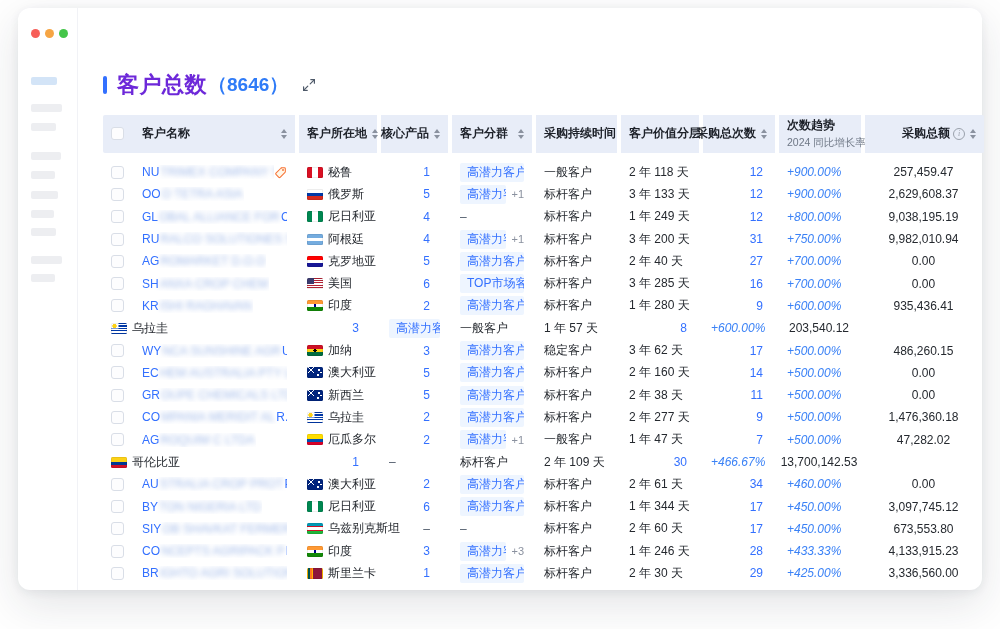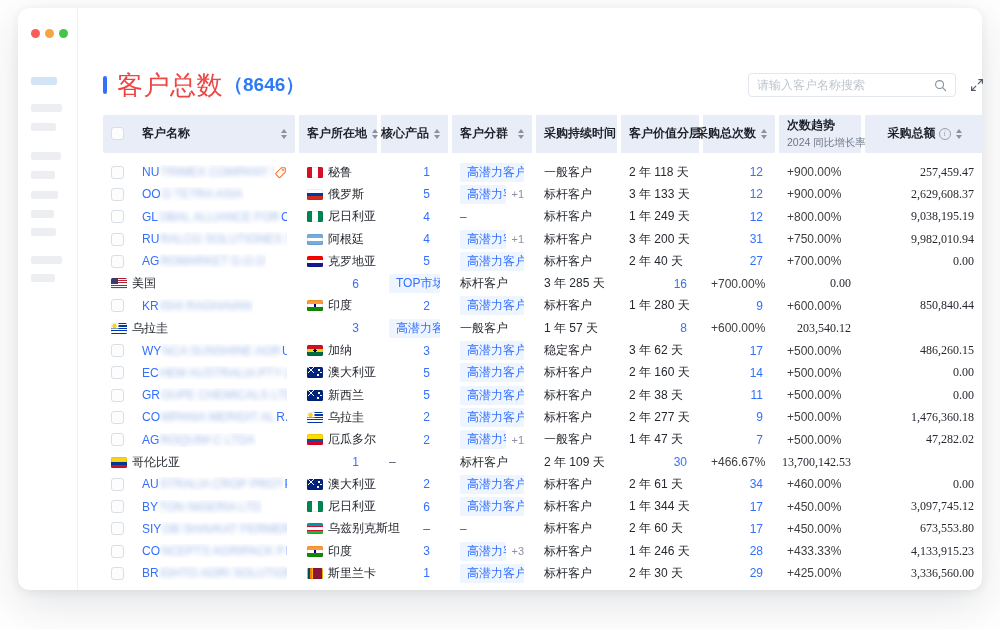--- a/index.html
+++ b/index.html
@@ -14,37 +14,37 @@
   .dot.red{background:#F75E58;} .dot.yellow{background:#F6A544;} .dot.green{background:#44C549;}
   
   .sidebar { position:absolute; left:0; top:0; bottom:0; width:60px;
     border-right:1px solid #F1F2F6; border-radius:12px 0 0 12px; }
   .skel { position:absolute; left:13px; height:8px; border-radius:2px; background:#EDEEF1; }
   .skel.active { background:#D3E4F7; }
   
   .main { position:absolute; left:61px; top:0; right:0; bottom:0; }
   .toolbar { display:flex; align-items:center; margin:62px 0 0 24px; width:881px; height:30px; }
   .accent { width:4px; height:18px; background:#3370FF; border-radius:2px; margin-right:10px; }
-  .title { font-size:26px; font-weight:400; color:#ef4444; letter-spacing:.5px; }
+  .title { font-size:22px; font-weight:700; color:#6d28d9; letter-spacing:.5px; }
   .count { font-size:19px; font-weight:700; color:#2F7BF7; margin-left:1px; }
   .search { display:flex; align-items:center; width:208px; height:24px; margin-left:auto;
     border:1px solid #E2E6ED; border-radius:4px; padding:0 8px; background:#fff; }
   .search input { flex:1; border:none; outline:none; font-size:12px; color:#333;
     font-family:inherit; background:transparent; min-width:0; }
   .search input::placeholder { color:#C0C6CF; }
   .expand-btn { margin-left:14px; display:flex; align-items:center; cursor:pointer; }
   
   .table { width:881px; margin:12px 0 0 24px; --cols:192px 78px 67px 80px 81px 78px 72px 82px 119px; }
   .thead, .tr { display:grid; grid-template-columns:var(--cols); column-gap:4px; align-items:center; }
   .thead { height:43px; }
   .th { background:#E8EDF8; height:38px; display:flex; align-items:center; padding:0 8px;
     font-size:12px; font-weight:700; color:#1D2129; cursor:pointer; }
   .th .lbl { white-space:nowrap; }
   .th.c-name { border-radius:2px 0 0 2px; }
-  .th.c-amt { border-radius:0 2px 2px 0; justify-content:center; }
+  .th.c-amt { border-radius:0 2px 2px 0; justify-content:flex-end; }
   .th.c-core, .th.c-count { justify-content:flex-end; }
   .th.spread { justify-content:space-between; }
   .th .sub { display:block; font-size:10.5px; font-weight:400; color:#6E7785; margin-top:2px; white-space:nowrap; }
   .sorter { display:inline-flex; flex-direction:column; row-gap:2px; margin-left:5px; cursor:pointer; flex:none; }
   .tri { width:0; height:0; border-left:3.5px solid transparent; border-right:3.5px solid transparent; }
   .tri.up { border-bottom:4px solid #8A919F; }
   .tri.down { border-top:4px solid #8A919F; }
   .tri.down.active { border-top-color:#3370FF; }
   .info { width:12px; height:12px; border:1px solid #9AA1AC; border-radius:50%; color:#9AA1AC;
     font-size:8px; line-height:10px; text-align:center; font-weight:400; margin-left:3px; flex:none;
@@ -64,22 +64,22 @@
   .flag { width:16px; height:11px; border-radius:1.5px; display:inline-block; flex:none;
     box-shadow:inset 0 0 0 0.5px rgba(0,0,0,.14); margin-right:5px; }
   .td.c-core, .td.c-count { justify-content:flex-end; }
   .td.c-core { padding-right:18px; }
   .td.c-count { padding-right:12px;align-items:flex-end; }
   .num { color:#3370FF; cursor:pointer; }
   .seg { color:#3370FF; background:#EEF5FF; padding:1px 7px; border-radius:2px; cursor:pointer;
     max-width:72px; overflow:hidden; }
   .seg-extra { color:#8A919F; margin-left:5px; font-size:11px; }
   .dash { color:#4E5969; }
-  .trend { color:#404040; }
-  .td.c-amt { justify-content:flex-end; padding-right:10px;font-family:Liberation Serif, serif; }
+  .trend { color:#3b82f6;font-style:italic; }
+  .td.c-amt { justify-content:center; padding-right:10px; }
   
   .flag-pe{background:linear-gradient(90deg,#D91023 0 33%,#fff 33% 67%,#D91023 67%);}
   .flag-ru{background:linear-gradient(180deg,#fff 0 33%,#0039A6 33% 67%,#D52B1E 67%);}
   .flag-ng{background:linear-gradient(90deg,#008751 0 33%,#fff 33% 67%,#008751 67%);}
   .flag-ar{background:linear-gradient(180deg,#74ACDF 0 33%,#fff 33% 67%,#74ACDF 67%);}
   .flag-hr{background:linear-gradient(180deg,#FF0000 0 33%,#fff 33% 67%,#171796 67%);}
   .flag-us{background:linear-gradient(#3C3B6E,#3C3B6E) left top/7px 6px no-repeat,
     repeating-linear-gradient(180deg,#B22234 0 1.1px,#fff 1.1px 2.2px);}
   .flag-in{background:radial-gradient(circle at 50% 50%,#000088 0 1.2px,transparent 1.4px),
     linear-gradient(180deg,#FF9933 0 33%,#fff 33% 67%,#138808 67%);}
@@ -121,29 +121,20 @@
       <span class="skel" style="top: 220px; width: 25px;"></span>
       <span class="skel" style="top: 248px; width: 31px;"></span>
       <span class="skel" style="top: 266px; width: 24px;"></span>
     </aside>
 
   <main class="main">
     <div class="toolbar">
       <span class="accent"></span>
       <span class="title">客户总数</span>
       <span class="count">（8646）</span>
-      <div class="search">
-        <input placeholder="请输入客户名称搜索" style="">
-        <span style="display:flex;">
-          <svg width="13" height="13" viewBox="0 0 14 14">
-              <circle cx="6" cy="6" r="4.3" fill="none" stroke="#86909C" stroke-width="1.2"></circle>
-              <path d="M9.3 9.3l3.2 3.2" stroke="#86909C" stroke-width="1.2" stroke-linecap="round"></path>
-            </svg>
-        </span>
-      </div>
       <span class="expand-btn">
         <svg width="14" height="14" viewBox="0 0 14 14" fill="none" stroke="#4E5969" stroke-width="1.2" stroke-linecap="round">
           <path d="M8.8 1.6h3.6v3.6"></path>
             <path d="M12.4 1.6 8.2 5.8"></path>
           <path d="M5.2 12.4H1.6V8.8"></path>
             <path d="M1.6 12.4 5.8 8.2"></path>
         </svg>
       </span>
     </div>
 
@@ -391,20 +382,27 @@
               <span class="num">27</span>
             </div>
             <div class="td c-trend">
               <span class="trend">+700.00%</span>
             </div>
             <div class="td c-amt">
               <span>0.00</span>
             </div>
           </div>
           <div class="tr">
+            <div class="td c-name">
+              <span class="cb"></span>
+              <a class="name">
+                <span>SH</span>
+                <span class="blurred">ANXA CROP CHEM</span>
+              </a>
+            </div>
             <div class="td c-loc">
               <span class="flag flag-us"></span>
               <span>美国</span>
             </div>
             <div class="td c-core">
               <span class="num">6</span>
             </div>
             <div class="td c-seg">
               <span class="seg">TOP市场客户</span>
             </div>
@@ -448,21 +446,21 @@
             <div class="td c-dur">
               <span>1 年 280 天</span>
             </div>
             <div class="td c-count">
               <span class="num">9</span>
             </div>
             <div class="td c-trend">
               <span class="trend">+600.00%</span>
             </div>
             <div class="td c-amt">
-              <span>850,840.44</span>
+              <span>935,436.41</span>
             </div>
           </div>
           <div class="tr">
             <div class="td c-loc">
               <span class="flag flag-uy"></span>
               <span>乌拉圭</span>
             </div>
             <div class="td c-core">
               <span class="num">3</span>
             </div>

